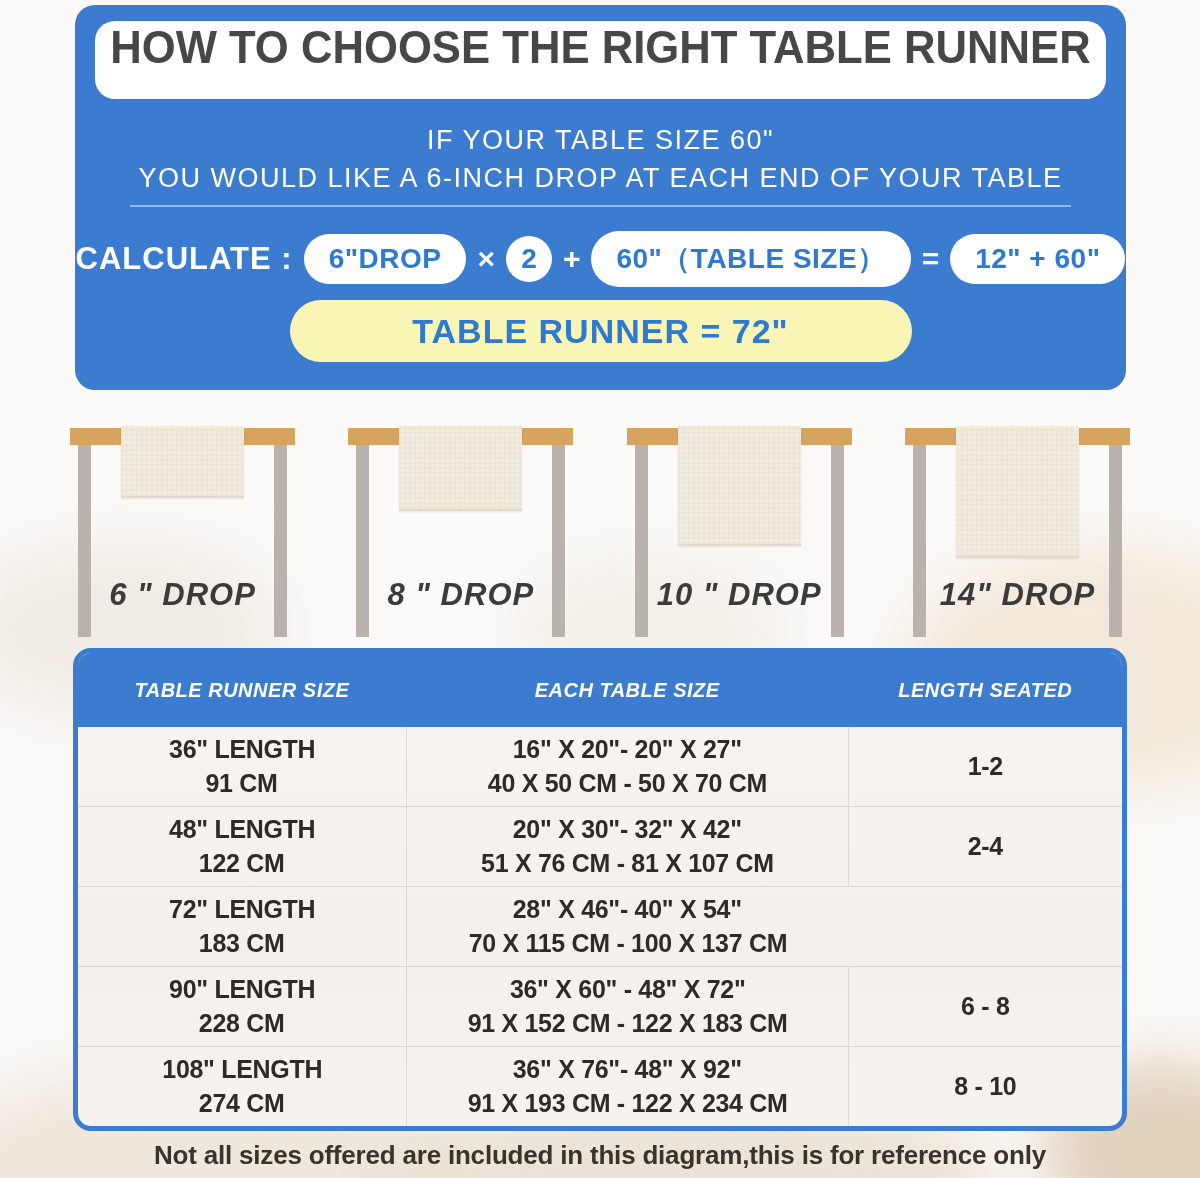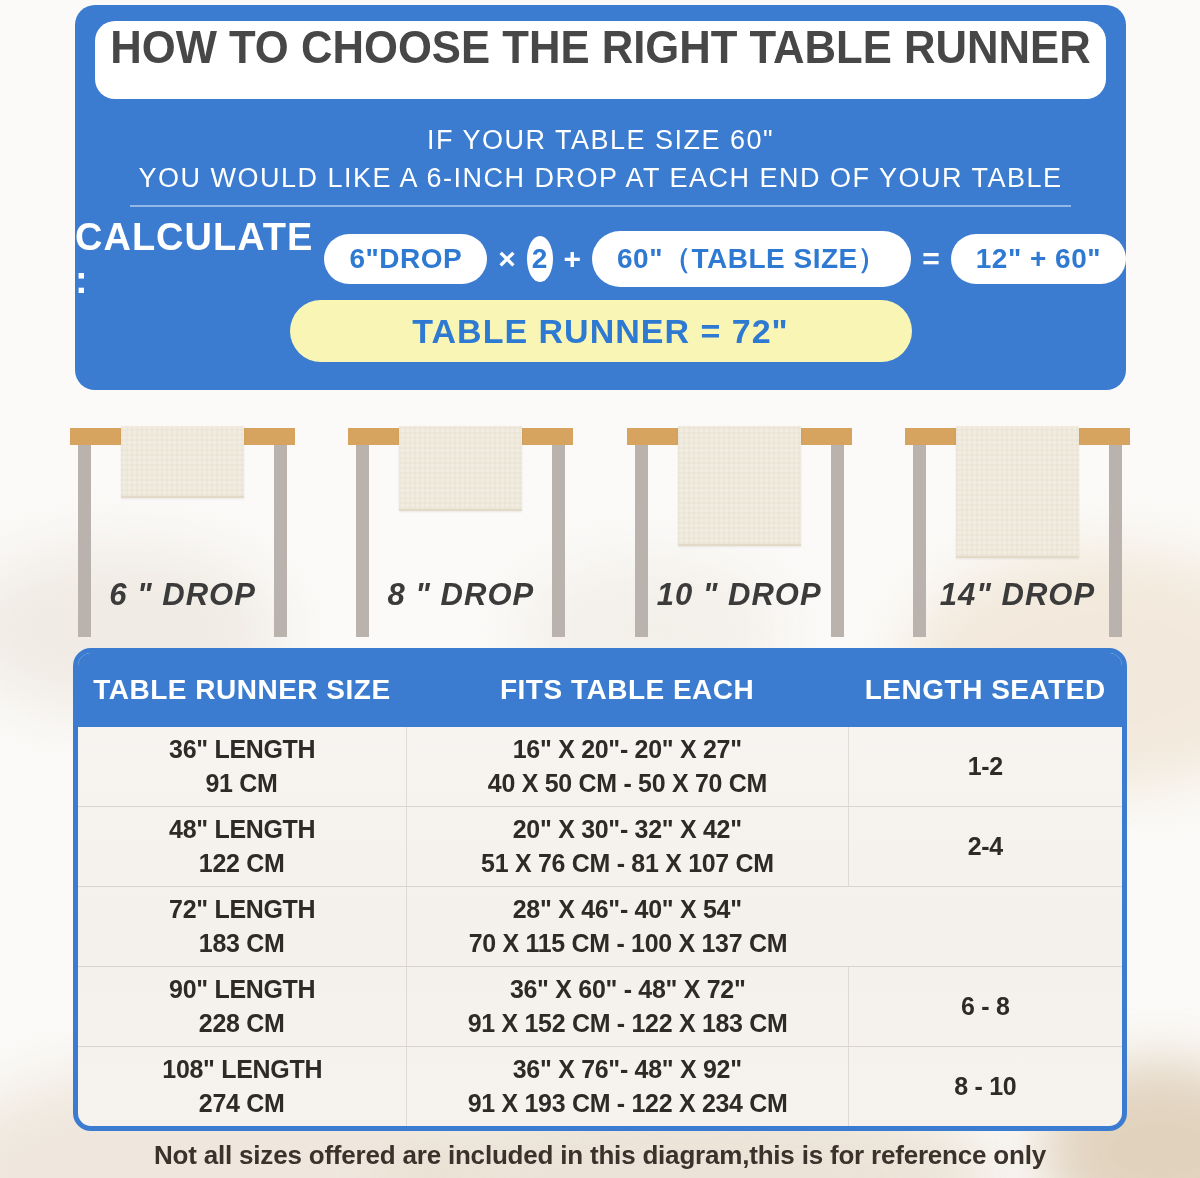--- a/index.html
+++ b/index.html
@@ -38,21 +38,21 @@
   .s1{top:120px;}
   .s2{top:158px;}
   .hr-divider{
     position:absolute;left:55px;right:55px;top:200px;height:2px;
     background:rgba(255,255,255,.45);
   }
   .formula-row{
     position:absolute;left:0;right:0;top:226px;height:56px;
     display:flex;align-items:center;justify-content:center;gap:11px;
   }
-  .calc-label{color:#fff;font-size:38px;font-weight:800;letter-spacing:1px;}
+  .calc-label{color:#fff;font-size:31px;font-weight:800;letter-spacing:1px;}
   .pill{
     background:#ffffff;color:#2e79d2;font-weight:800;font-size:28px;
     padding:9px 25px;border-radius:29px;letter-spacing:.5px;white-space:nowrap;
   }
   .mult-circle{
     width:46px;height:46px;border-radius:50%;background:#ffffff;color:#2e79d2;
     display:flex;align-items:center;justify-content:center;
     font-size:28px;font-weight:800;
   }
   .op{color:#fff;font-size:30px;font-weight:800;}
@@ -93,21 +93,21 @@
   .size-panel{
     position:absolute;left:73px;top:648px;width:1054px;height:483px;z-index:2;
     border:5px solid #3c7cd0;border-radius:18px;overflow:hidden;box-sizing:border-box;
     background:linear-gradient(180deg,#f8f5f2 0%,#f4f0ec 60%,#f6f2ee 100%);
     display:flex;flex-direction:column;
   }
   .grid-row{display:grid;grid-template-columns:31.4% 42.4% 26.2%;}
   .size-header{height:74px;background:#3c7cd0;flex:0 0 auto;}
   .size-header .hcell{
     display:flex;align-items:center;justify-content:center;
-    color:#ffffff;font-size:28px;font-weight:800;letter-spacing:.5px;
+    color:#ffffff;font-size:20px;font-weight:800;letter-spacing:.5px;font-style:italic;
   }
   .size-body{flex:1;display:flex;flex-direction:column;}
   .size-row{flex:1;}
   .size-row + .size-row{border-top:1px solid rgba(120,110,100,.22);}
   .cell{
     display:flex;flex-direction:column;align-items:center;justify-content:center;
     text-align:center;color:#2e2a27;font-weight:700;font-size:26px;line-height:1.3;
     letter-spacing:-.3px;
   }
   .cell.mid,.cell.last{border-left:1px solid rgba(120,110,100,.18);}
@@ -175,21 +175,21 @@
     <div class="leg l"></div>
     <div class="leg r"></div>
     <div class="runner"></div>
     <div class="drop-label">14" DROP</div>
   </div>
 </div>
 
 <div class="size-panel">
   <div class="grid-row size-header">
     <div class="hcell">TABLE RUNNER SIZE</div>
-    <div class="hcell">FITS TABLE EACH</div>
+    <div class="hcell">EACH TABLE SIZE</div>
     <div class="hcell">LENGTH SEATED</div>
   </div>
   <div class="size-body">
 
     <div class="grid-row size-row">
       <div class="cell">
         <span class="ln">36" LENGTH</span>
         <span class="ln">91 CM</span>
       </div>
       <div class="cell mid">

